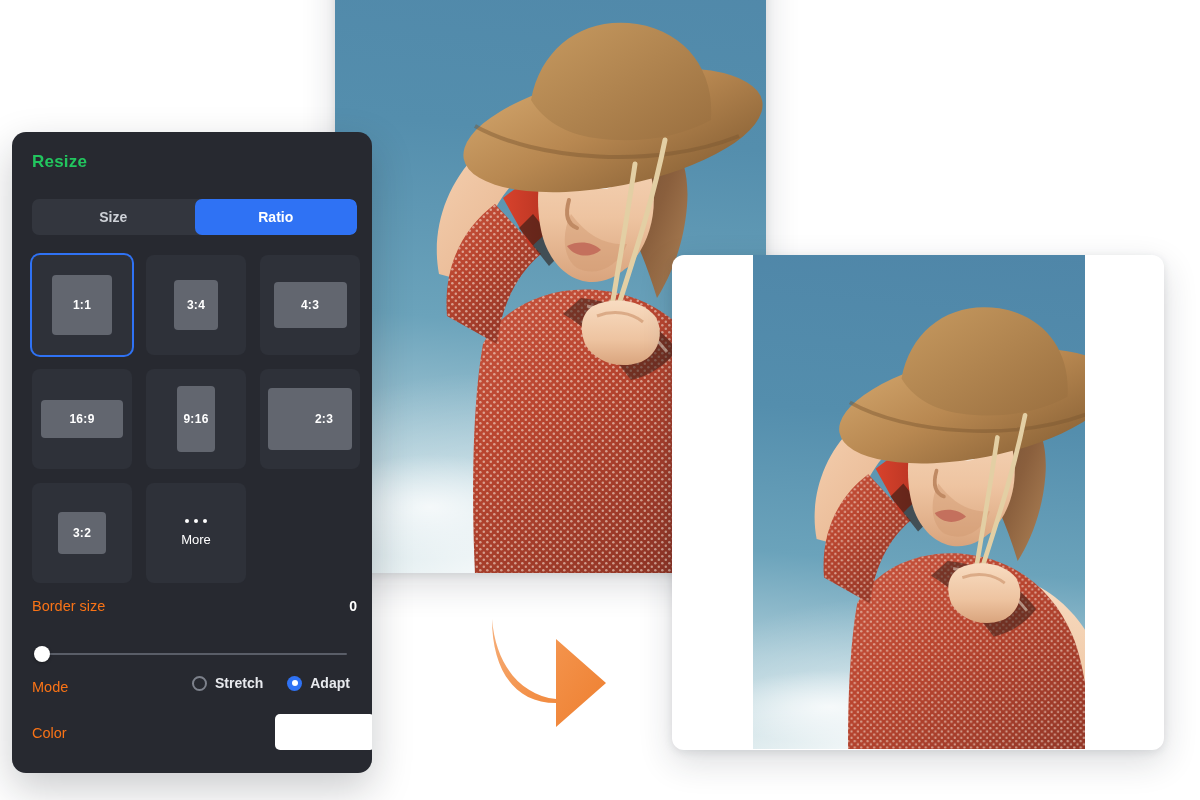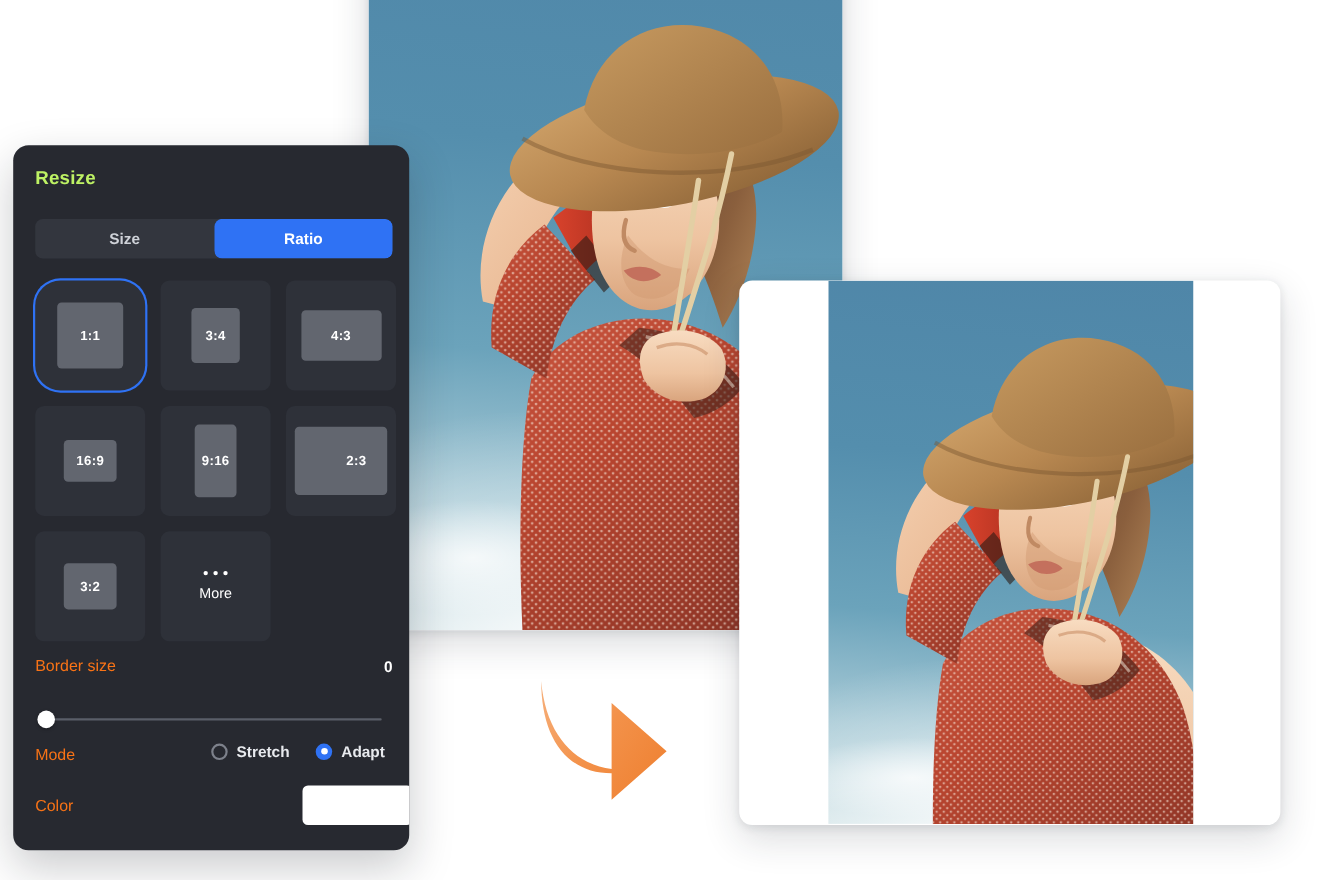--- a/index.html
+++ b/index.html
@@ -107,21 +107,21 @@
     border-radius: 14px;
     box-shadow: 0 16px 40px rgba(20,22,30,.22);
     overflow: hidden;
   }
   #panel-title {
     position: absolute;
     left: 20px;
     top: 20px;
     font-size: 17px;
     font-weight: bold;
-    color: #bef264;
+    color: #22c55e;
     letter-spacing: .2px;
   }
 
   
   #tab-bar {
     position: absolute;
     left: 20px;
     top: 67px;
     width: 325px;
     height: 36px;
@@ -496,40 +496,40 @@
 
     <div id="panel-title">Resize</div>
 
     <div id="tab-bar">
       <div class="tab">Size</div>
       <div class="tab active" style="background: rgb(47, 114, 244);">Ratio</div>
     </div>
 
     <div id="ratio-grid">
 
-      <div class="ratio-tile selected" style="box-shadow: rgb(47, 114, 244) 0px 0px 0px 2px; border-radius: 23px;">
+      <div class="ratio-tile selected" style="box-shadow: rgb(47, 114, 244) 0px 0px 0px 2px;">
         <div class="ratio-swatch" style="width:60px;height:60px;">
           <span class="ratio-label">1:1</span>
         </div>
       </div>
 
       <div class="ratio-tile">
         <div class="ratio-swatch" style="width:44px;height:50px;">
           <span class="ratio-label">3:4</span>
         </div>
       </div>
 
       <div class="ratio-tile">
         <div class="ratio-swatch" style="width:73px;height:46px;">
           <span class="ratio-label">4:3</span>
         </div>
       </div>
 
       <div class="ratio-tile">
-        <div class="ratio-swatch" style="width:48px;height:38px;">
+        <div class="ratio-swatch" style="width:82px;height:38px;">
           <span class="ratio-label">16:9</span>
         </div>
       </div>
 
       <div class="ratio-tile">
         <div class="ratio-swatch" style="width:38px;height:66px;">
           <span class="ratio-label">9:16</span>
         </div>
       </div>
 

